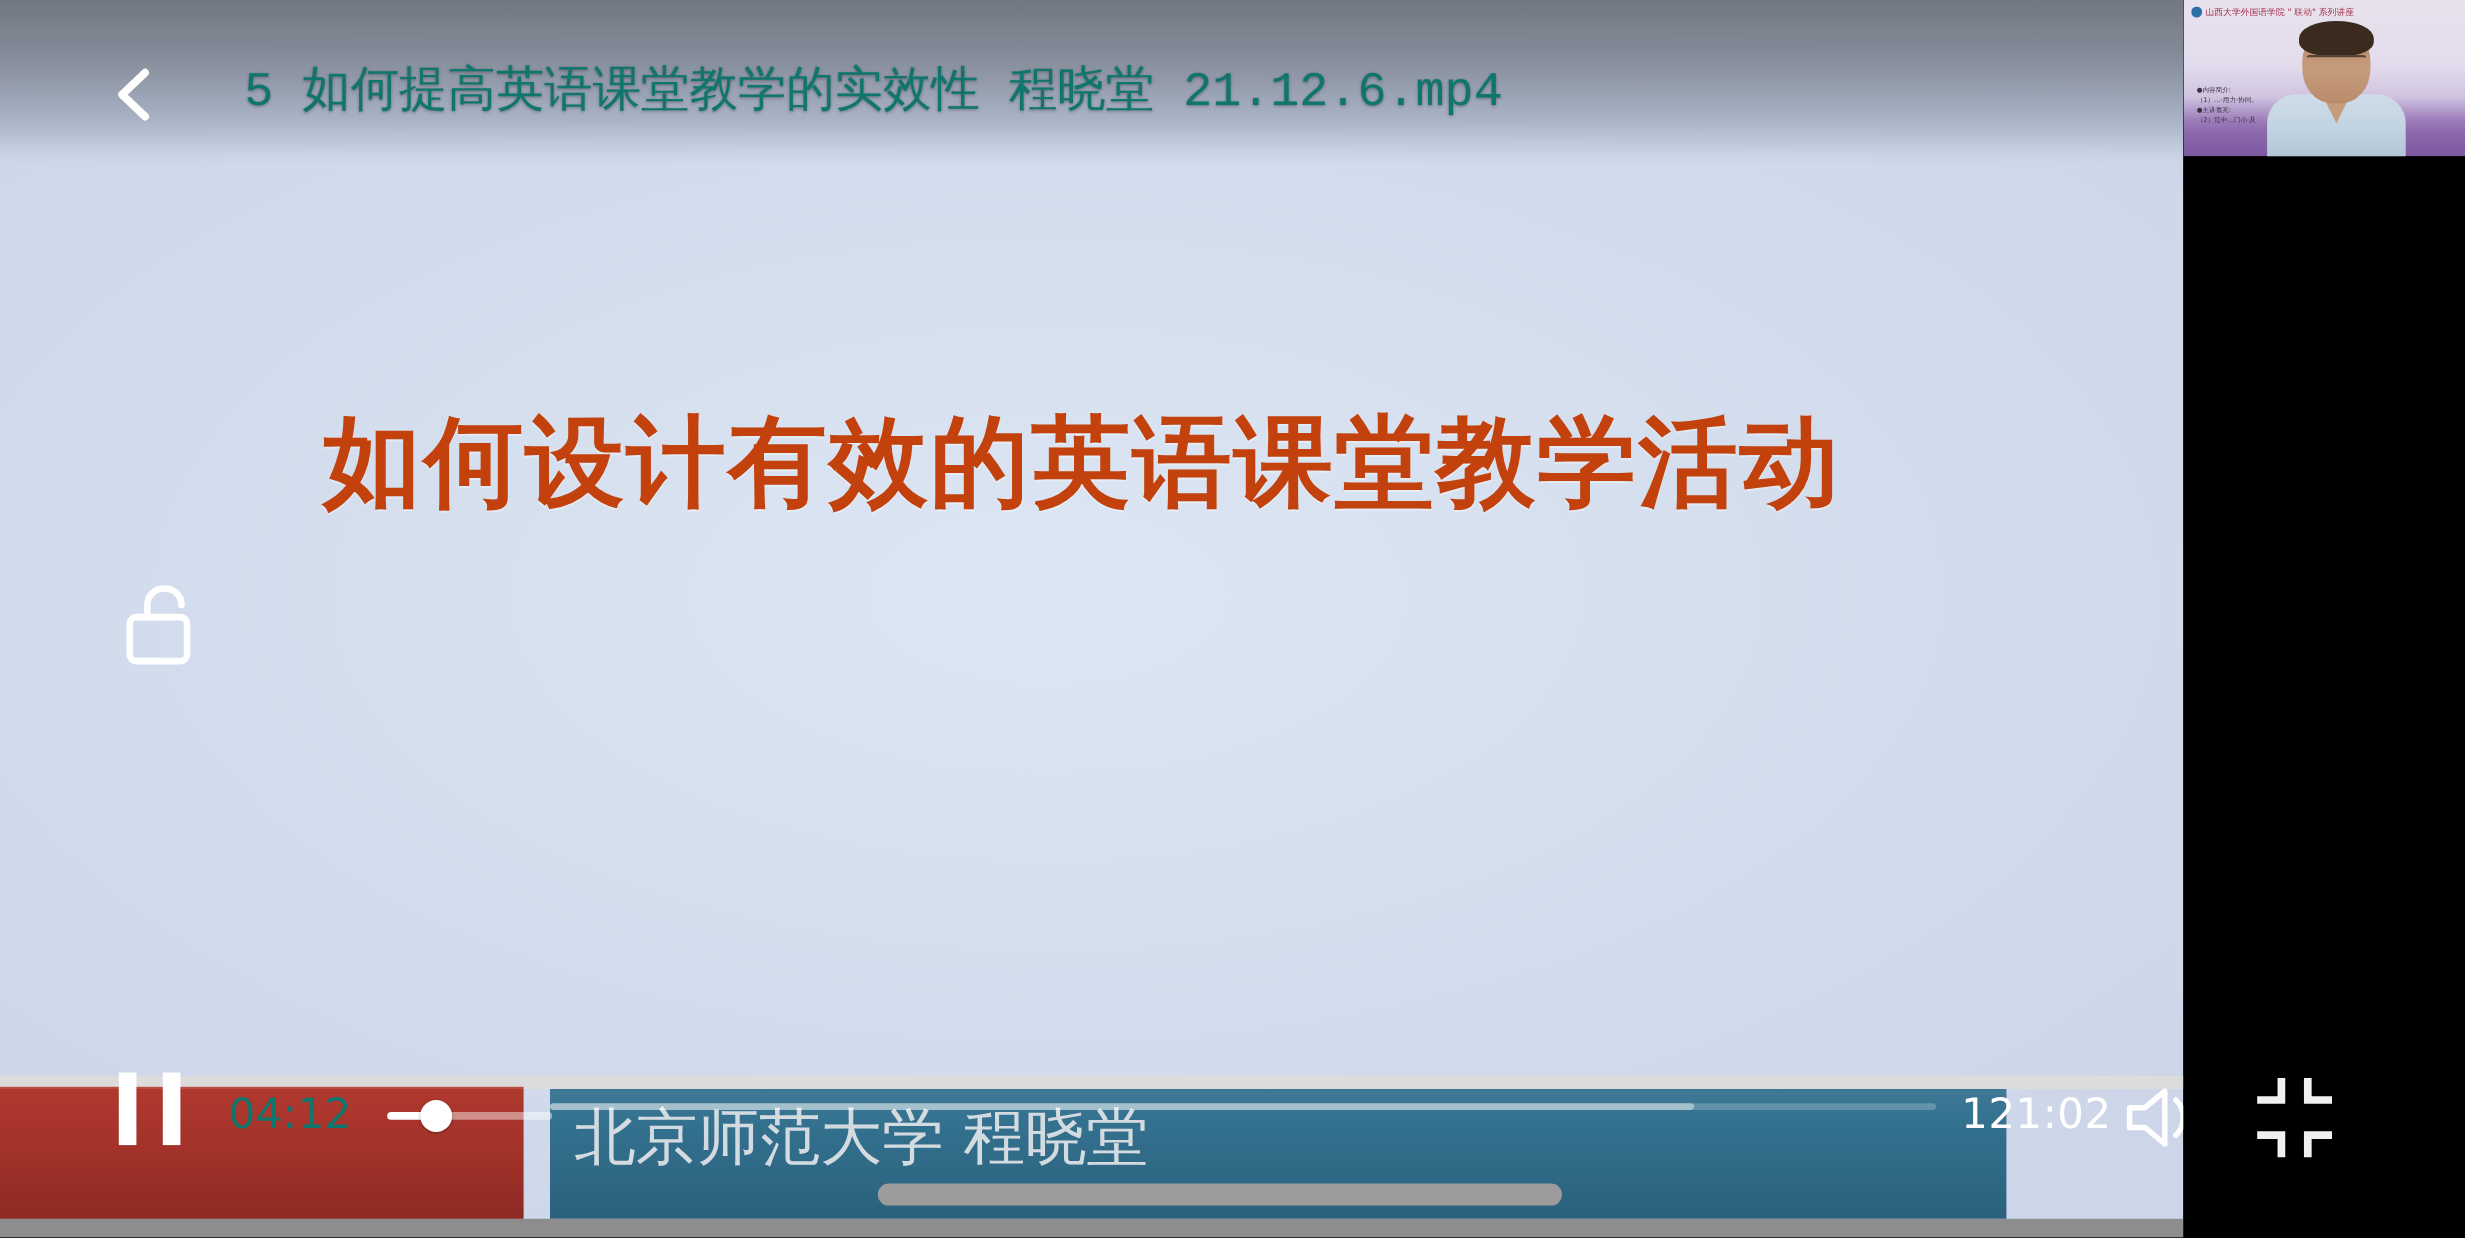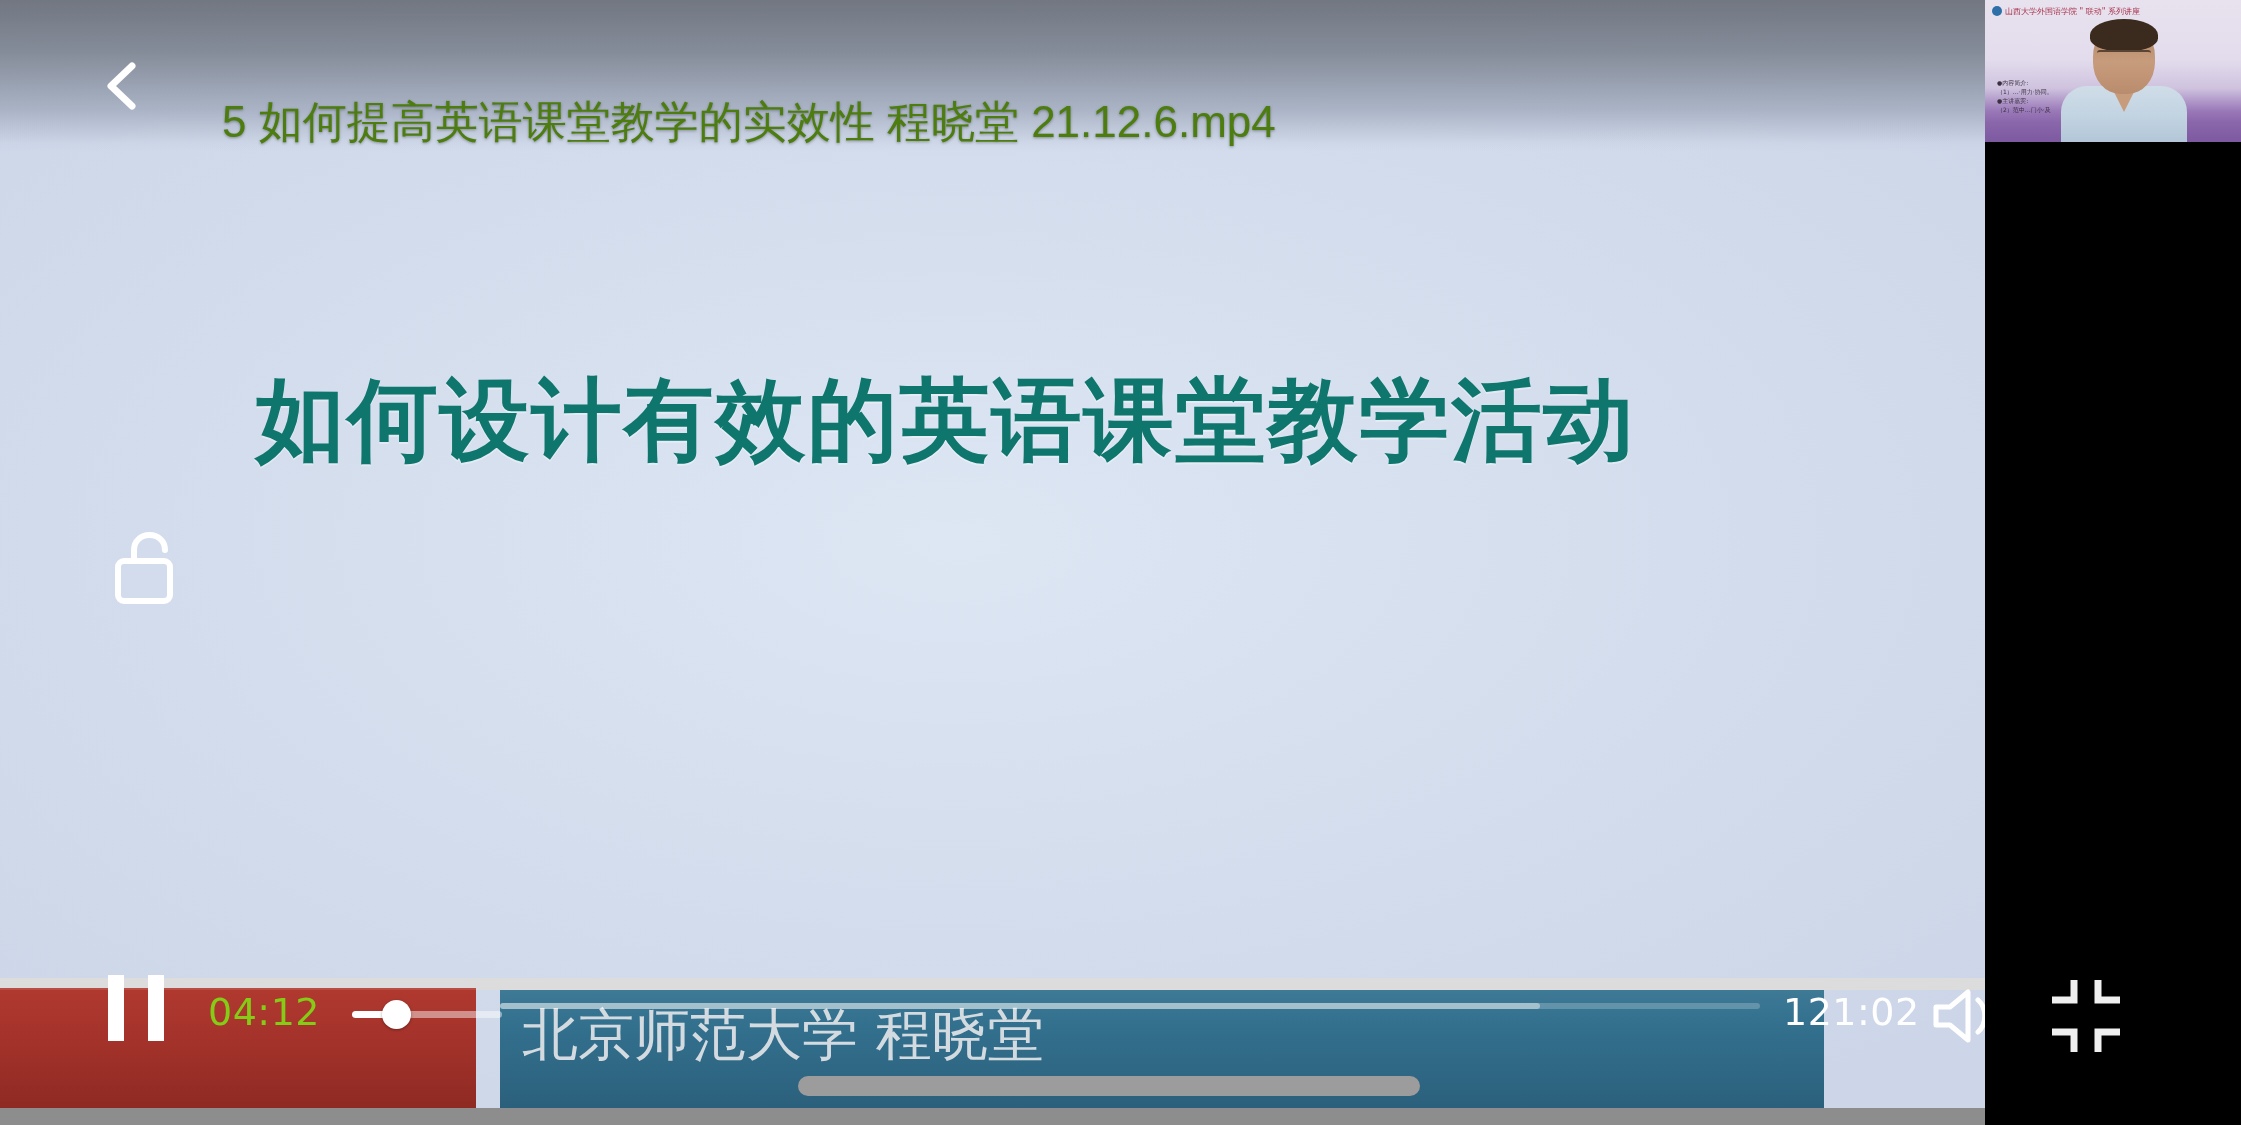--- a/index.html
+++ b/index.html
@@ -45,24 +45,25 @@
 
   .slide-title {
     position: absolute;
     left: 0;
     top: 360px;
     width: 1891px;
     text-align: center;
     font-size: 90px;
     font-weight: 700;
     letter-spacing: 2px;
-    color: #0f766e;
+    color: #c2410c;
     font-family: "DejaVu Sans", "Liberation Sans", sans-serif;
     text-shadow: 0 2px 0 rgba(255,255,255,0.35);
     white-space: nowrap;
+    padding-left: 38px;
   }
 
   
   .top-bar {
     position: absolute;
     left: 0;
     top: 0;
     width: 1985px;
     height: 152px;
     background: linear-gradient(to bottom,
@@ -83,25 +84,24 @@
     cursor: pointer;
   }
   .back-btn svg { display: block; }
 
   .video-title {
     position: absolute;
     left: 222px;
     top: 55px;
     font-size: 44px;
     line-height: 58px;
-    color: #4d7c0f;
+    color: #0f766e;
     white-space: nowrap;
-    font-family: Liberation Sans, sans-serif;
+    font-family: Liberation Mono, monospace;
     text-shadow: 0 1px 3px rgba(0,0,0,0.35);
-    margin-top: 38px;
   }
 
   
   .lock-btn {
     position: absolute;
     left: 112px;
     top: 528px;
     width: 72px;
     height: 80px;
     cursor: pointer;
@@ -186,21 +186,21 @@
     height: 66px;
     background: #ffffff;
   }
 
   .current-time {
     position: absolute;
     left: 208px;
     top: 988px;
     font-size: 38px;
     line-height: 48px;
-    color: #84cc16;
+    color: #0f766e;
     font-family: "DejaVu Sans", "Liberation Sans", sans-serif;
     letter-spacing: 0.5px;
   }
 
   
   .mini-slider {
     position: absolute;
     left: 352px;
     top: 1000px;
     width: 150px;

